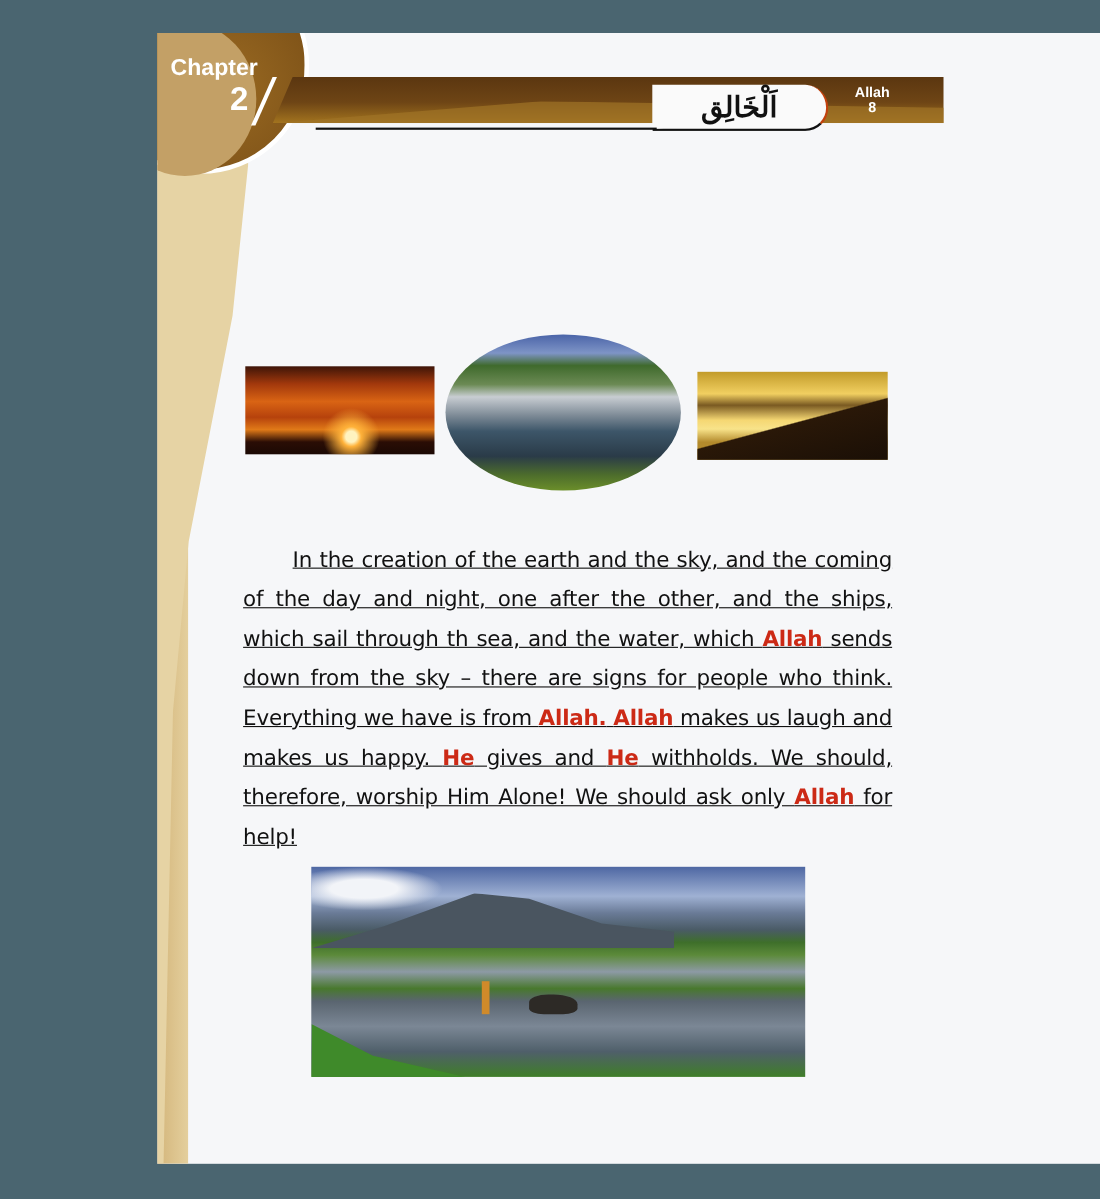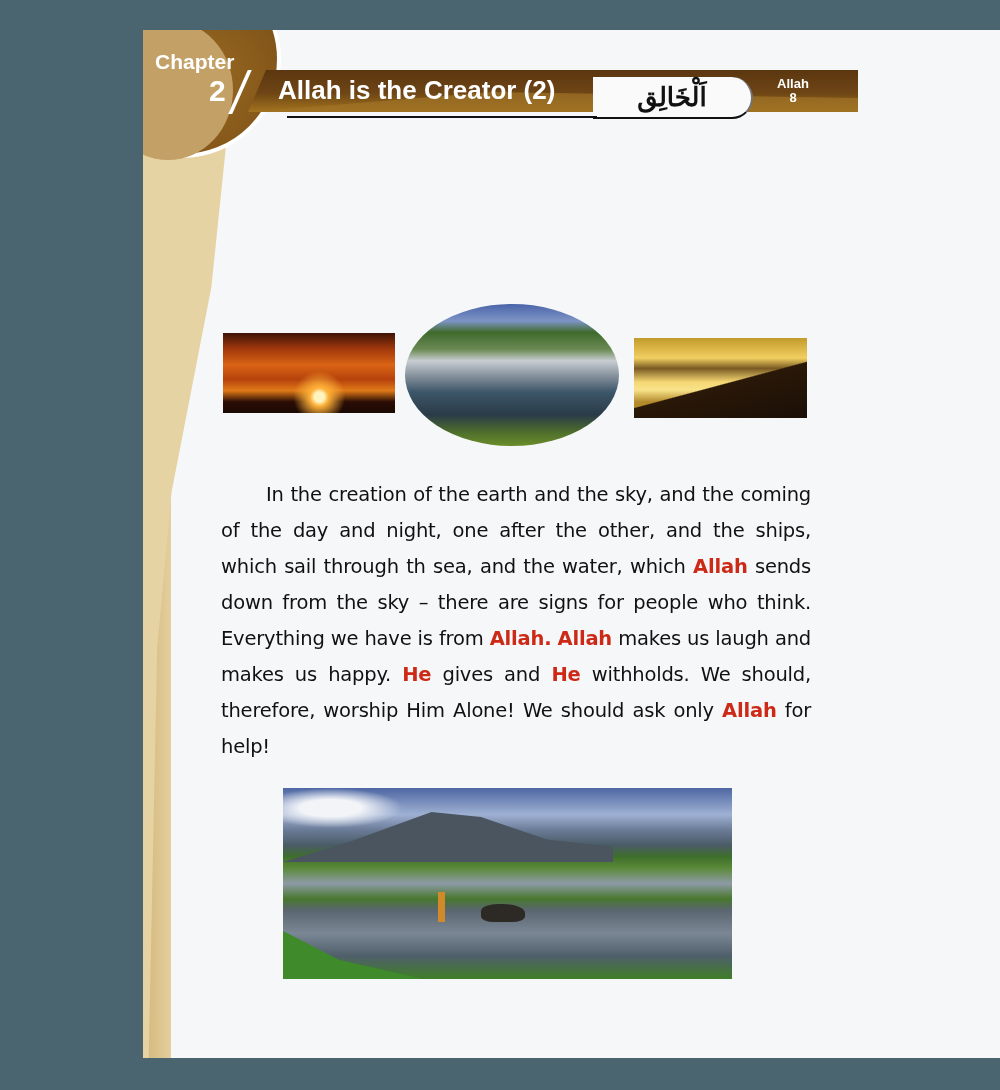--- a/index.html
+++ b/index.html
@@ -53,21 +53,21 @@
     position:absolute; left:95px; top:40px; width:4px; height:44px; background:#fff;
     transform:skewX(-24deg);
   }
   .title {
     position:absolute; left:135px; top:45px; color:#fff; font-weight:bold;
     font-size:26px; font-family:"Liberation Sans", sans-serif; white-space:nowrap;
   }
   .pill {
     position:absolute; left:450px; top:47px; width:158px; height:40px;
     background:#fafafa; border-radius:0 22px 22px 0;
-    border-bottom:2px solid #111; border-right:2px solid #737373;
+    border-bottom:2px solid #111; border-right:2px solid #c2410c;
     display:flex; align-items:center; justify-content:center;
   }
   .pill-text {
     font-family:"DejaVu Serif", serif; font-size:26px; font-weight:bold; color:#111;
     direction:rtl;
   }
   .underline {
     position:absolute; left:144px; top:86px; width:310px; height:2px; background:#111;
   }
   .page-label {
@@ -134,36 +134,35 @@
   <div class="left-wave"></div>
 
   <div class="corner"></div>
   <div class="corner-inner"></div>
   <span class="chapter-label">Chapter</span>
   <span class="chapter-num">2</span>
 
   <div class="band"></div>
   <div class="band-light"></div>
   <div class="slash"></div>
-  <span class="title">Allah is the Creator (2)</span>
   <div class="pill">
     <span class="pill-text">اَلْخَالِق</span>
   </div>
   <div class="underline"></div>
   <div class="page-label">
     <div>Allah</div>
     <div>8</div>
   </div>
 
 
   <div class="photo sunset1"></div>
   <div class="photo marina"></div>
   <div class="photo sunset2"></div>
 
-  <div class="para" style="top:447px;">
+  <div class="para" style="top:461px;text-decoration:underline;">
     <p id="p2"><span>In the creation of the earth and the sky, and the coming of the day and night, one after the other, and the ships, which sail through th sea, and the water, which </span><span class="hl">Allah</span><span> sends down from the sky – there are signs for people who think. Everything we have is from </span><span class="hl">Allah.</span><span> </span><span class="hl">Allah</span><span> makes us laugh and makes us happy. </span><span class="hl">He</span><span> gives and </span><span class="hl">He</span><span> withholds. We should, therefore, worship Him Alone! We should ask only </span><span class="hl">Allah</span><span> for help!</span></p>
   </div>
 
   <div class="photo rice">
     <div class="cloud"></div>
     <div class="mountain"></div>
     <div class="grass-left"></div>
     <div class="farmer"></div>
     <div class="buffalo"></div>
   </div>

